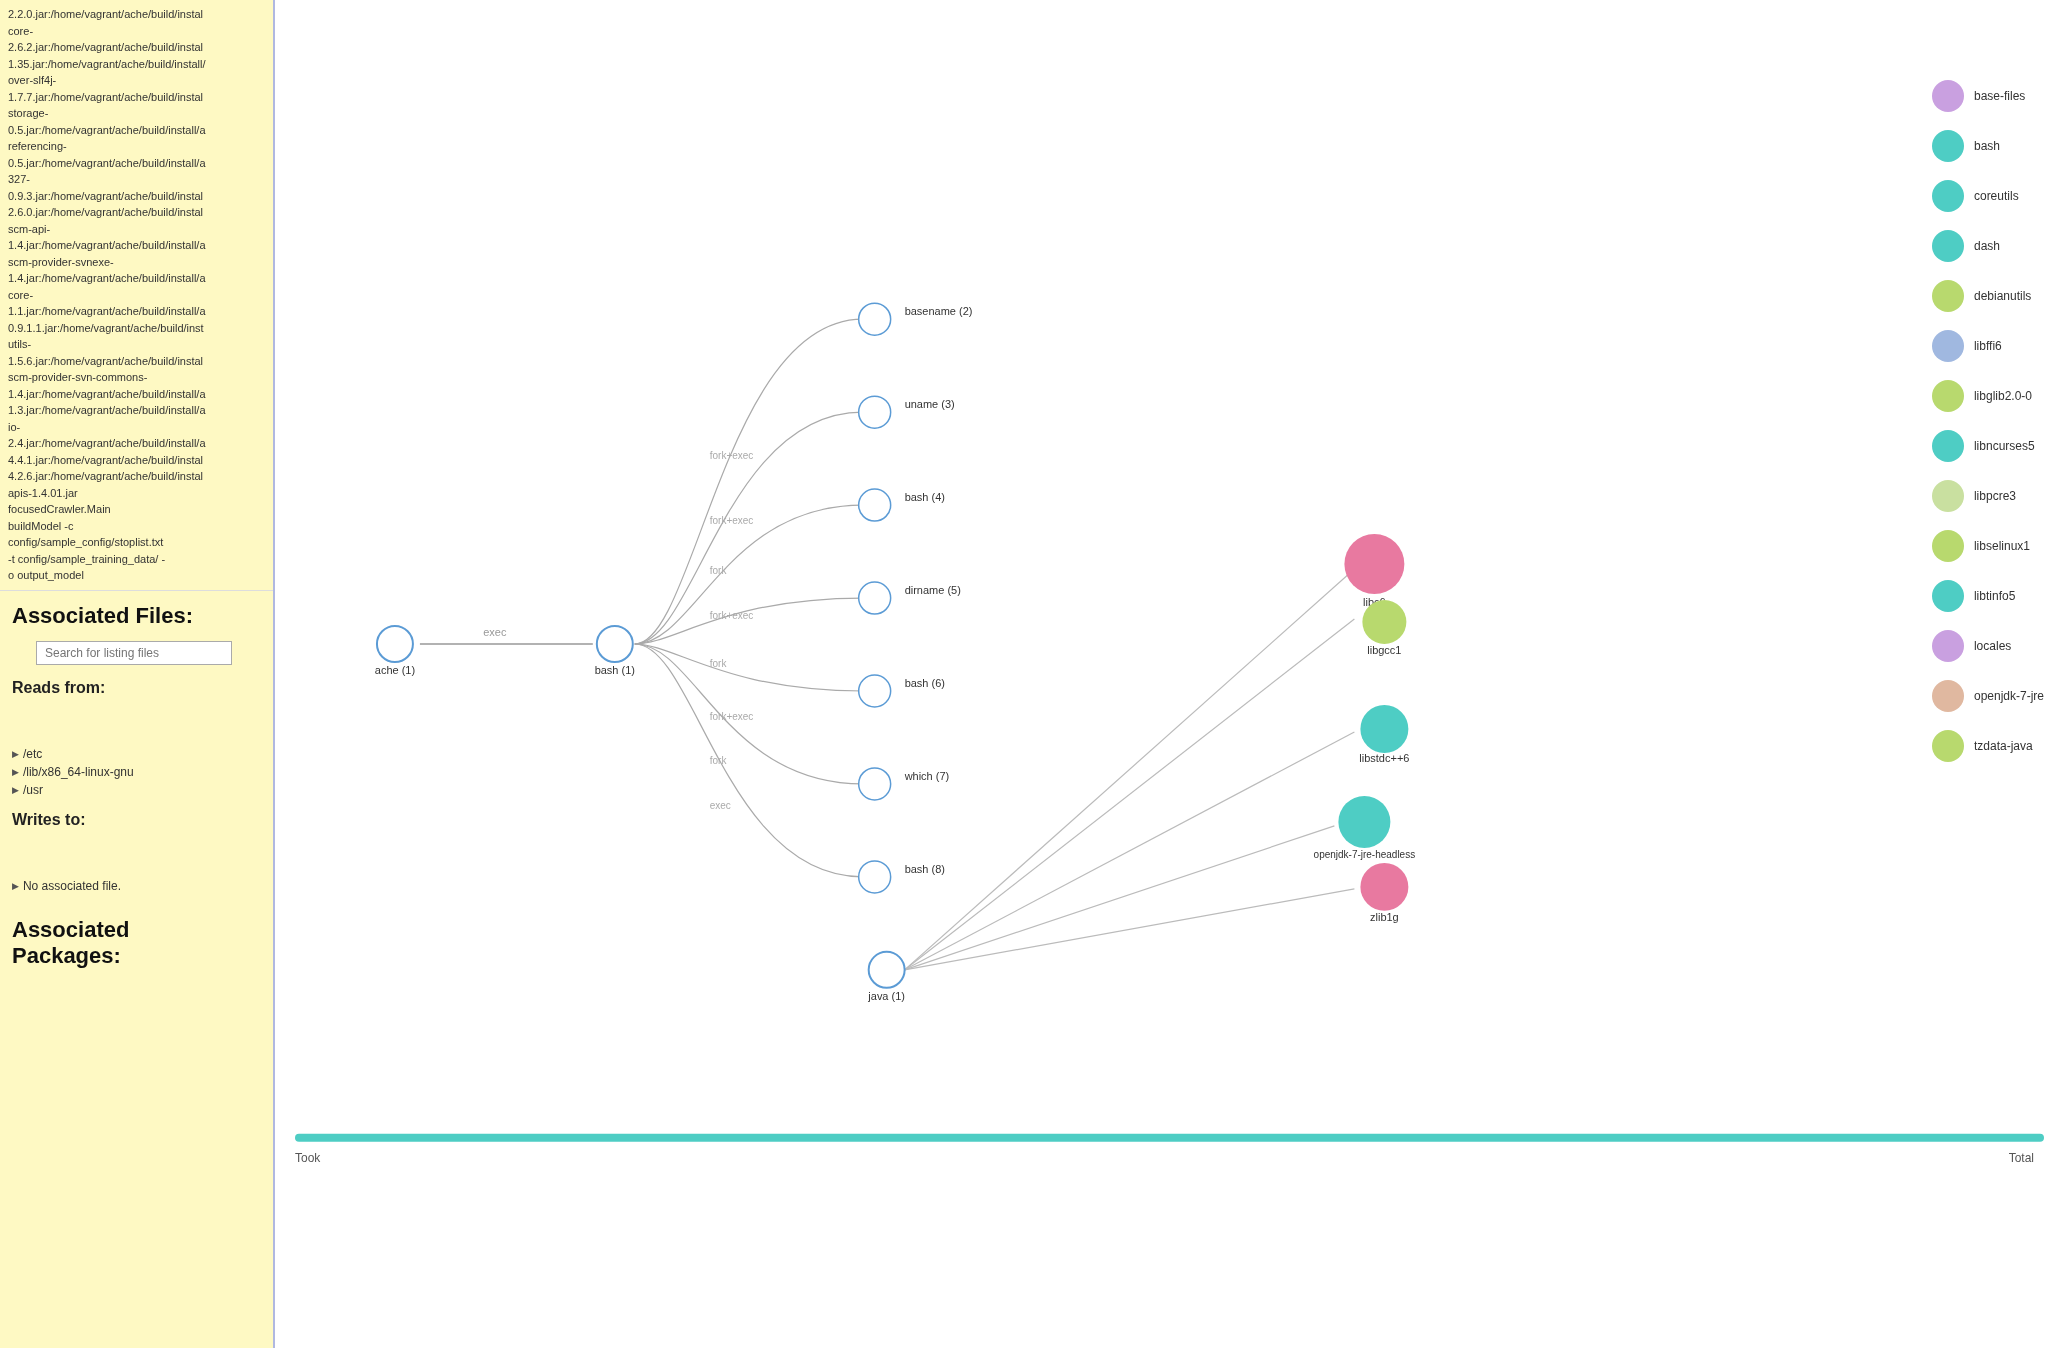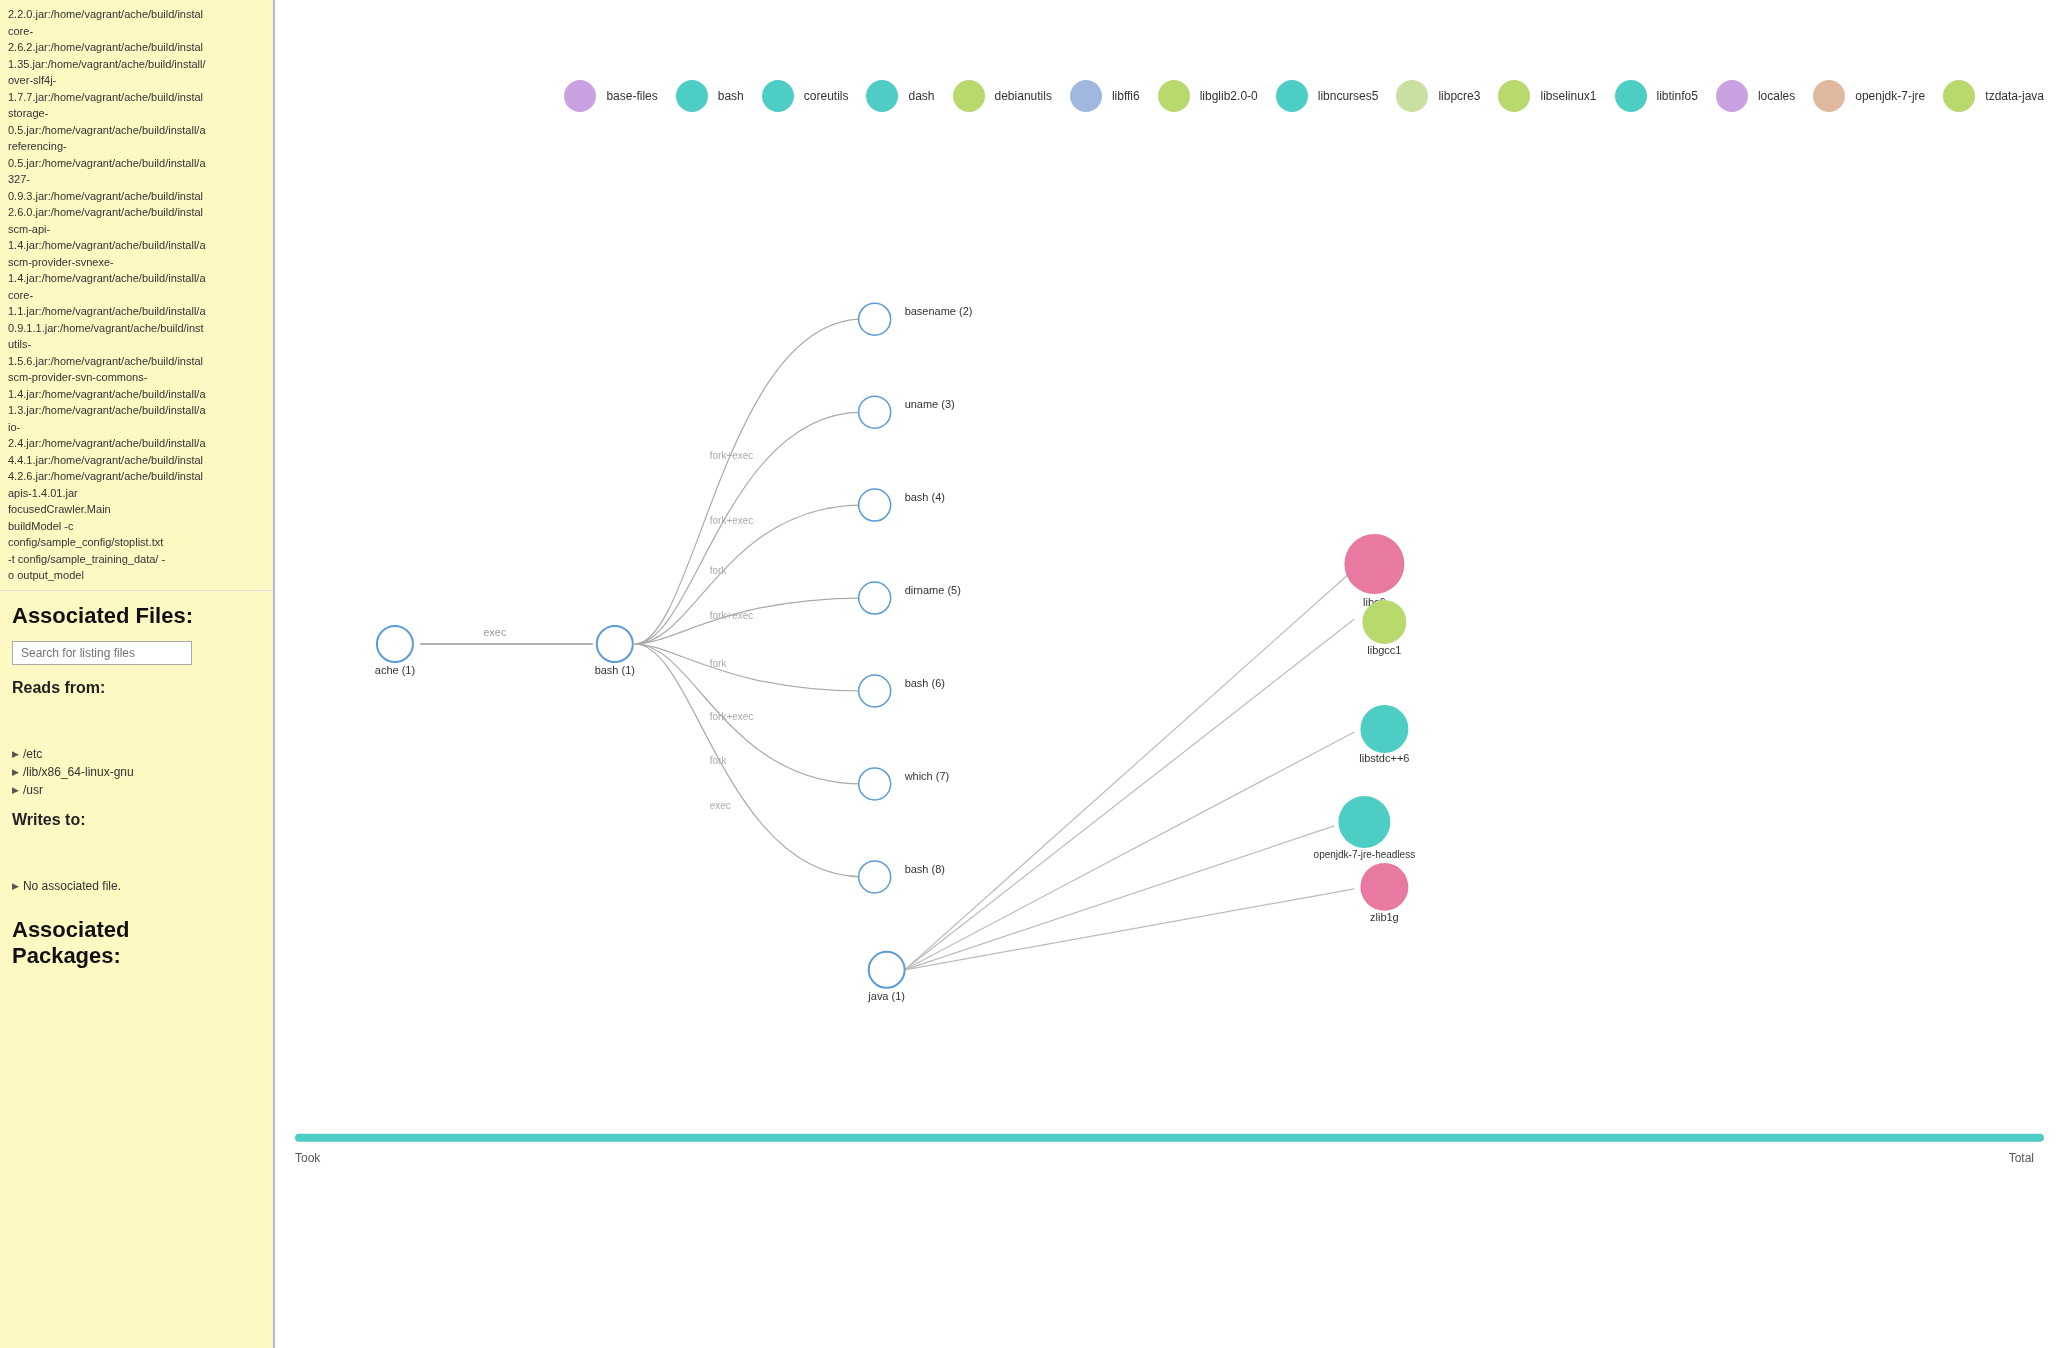--- a/index.html
+++ b/index.html
@@ -32,22 +32,23 @@
       color: #111;
     }
 
     .search-box {
       margin: 6px 12px 10px 12px;
     }
     .search-box input {
       border: 1px solid #aaa;
       padding: 4px 8px;
       font-size: 12px;
-      width: 180px;
+      width: 196px;
       background: #fff;
+      margin-left: 24px;
     }
 
     .sub-title {
       font-size: 16px;
       font-weight: bold;
       padding: 4px 12px;
       color: #222;
     }
 
     .file-list {
@@ -82,21 +83,21 @@
       width: 100%;
       height: 100%;
     }
 
     
     .legend {
       position: absolute;
       top: 80px;
       right: 20px;
       display: flex;
-      flex-direction: row;
+      flex-direction: column;
       gap: 18px;
     }
     .legend-item {
       display: flex;
       align-items: center;
       gap: 10px;
       font-size: 12px;
       color: #333;
     }
     .legend-circle {

